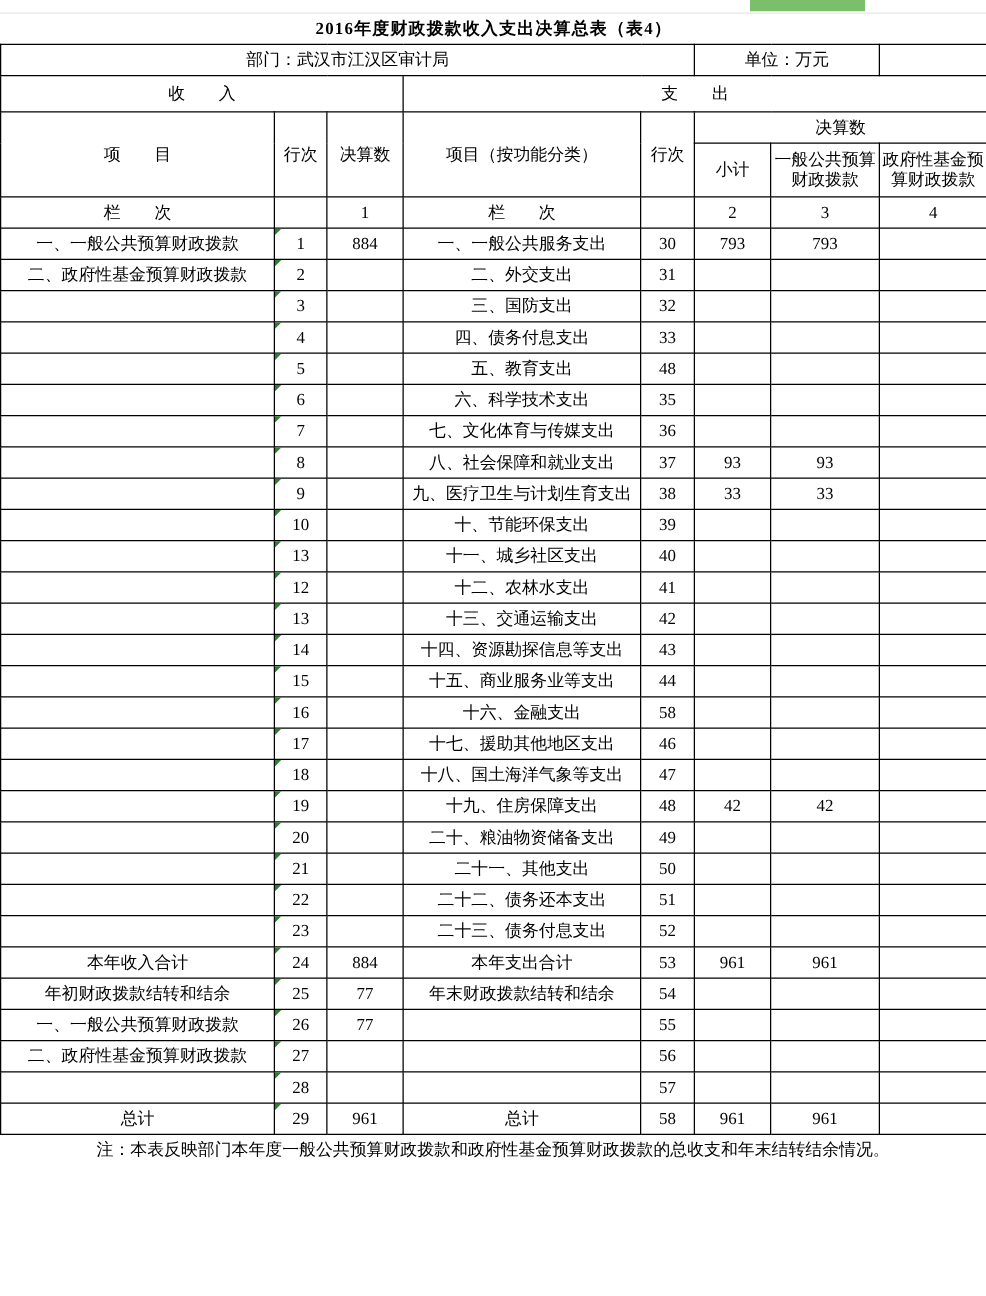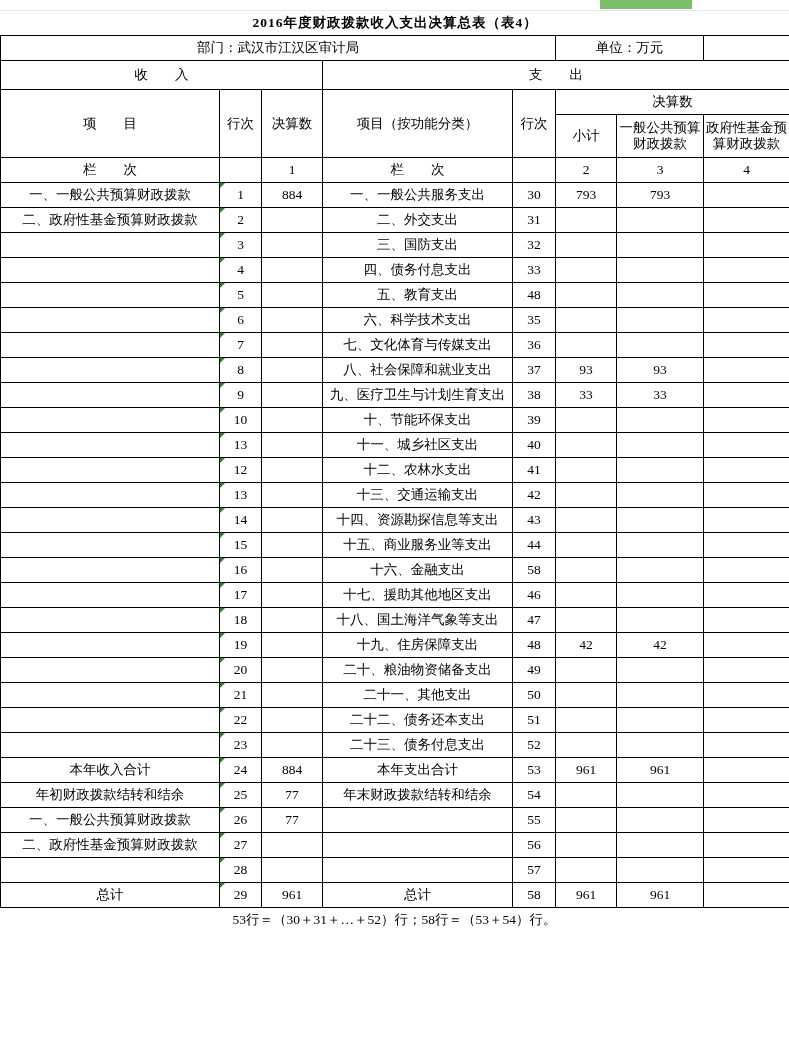--- a/index.html
+++ b/index.html
@@ -397,19 +397,19 @@
           <td>58</td>
           <td>961</td>
           <td>961</td>
           <td></td>
         </tr>
       </tbody>
   </table>
 
   <table class="main" style="border-collapse:collapse;">
     <tbody>
-    <tr>
-      <td class="footer" colspan="8">53行＝（30＋31＋…＋52）行；58行＝（53＋54）行。</td>
+        <tr>
+      <td class="footer" colspan="8">注：本表反映部门本年度一般公共预算财政拨款和政府性基金预算财政拨款的总收支和年末结转结余情况。</td>
     </tr>
   </tbody>
     </table>
 
 </div>
 
 </body></html>

